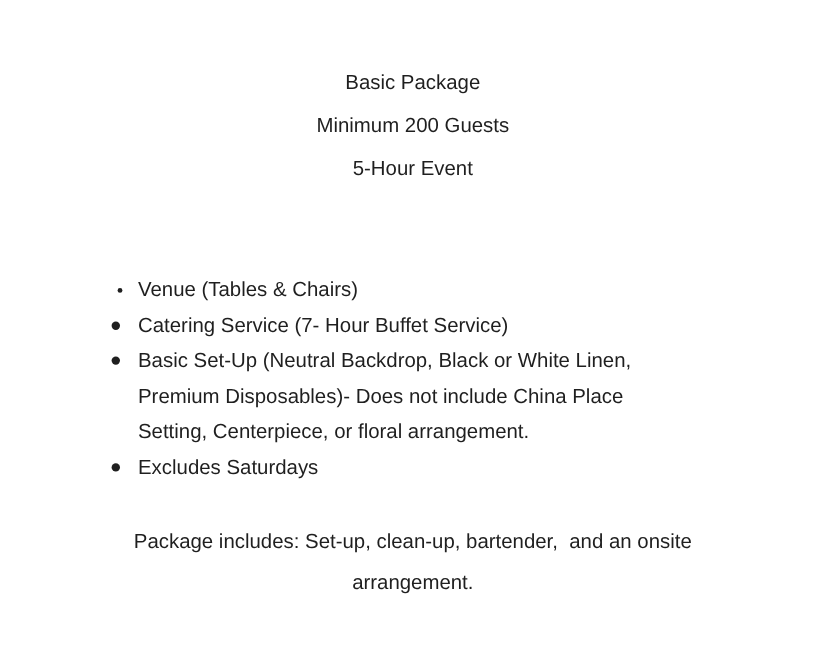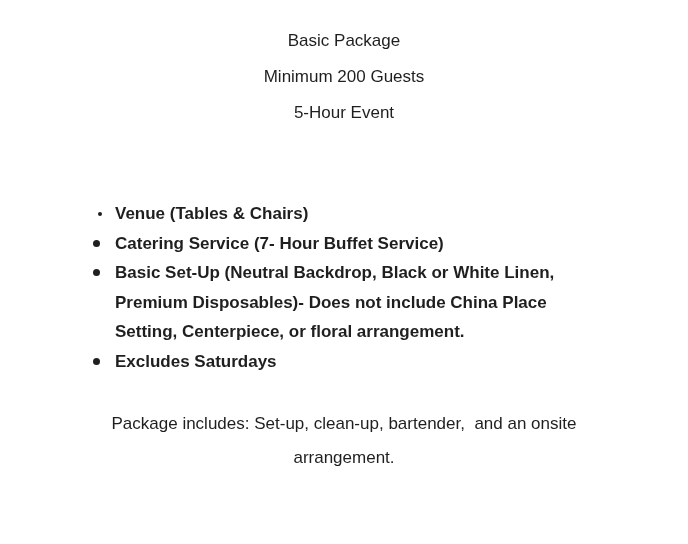--- a/index.html
+++ b/index.html
@@ -12,21 +12,21 @@
     width: 688px;
     height: 544px;
     background: #ffffff;
     overflow: hidden;
     font-family: "Liberation Sans", sans-serif;
     color: #1f1f1f;
     font-size: 17px;
     -webkit-font-smoothing: antialiased;
   }
   .header {
-    padding-top: 23px;
+    padding-top: 51px;
     text-align: center;
   }
   .header .line {
     line-height: 36px;
     white-space: pre-wrap;
   }
   .list {
     margin-top: 68px;
     margin-left: 92px;
     margin-right: 60px;
@@ -50,21 +50,20 @@
     margin: 13px 0 0 6px;
   }
   .bullet.large {
     width: 7px;
     height: 7px;
     margin: 11px 0 0 1px;
   }
   .item-lines .line {
     line-height: 29.6px;
     white-space: pre-wrap;
-    font-weight: bold;
   }
   .footer {
     margin-top: 30px;
     text-align: center;
   }
   .footer .line {
     line-height: 34px;
     white-space: pre-wrap;
   }
 </style>

